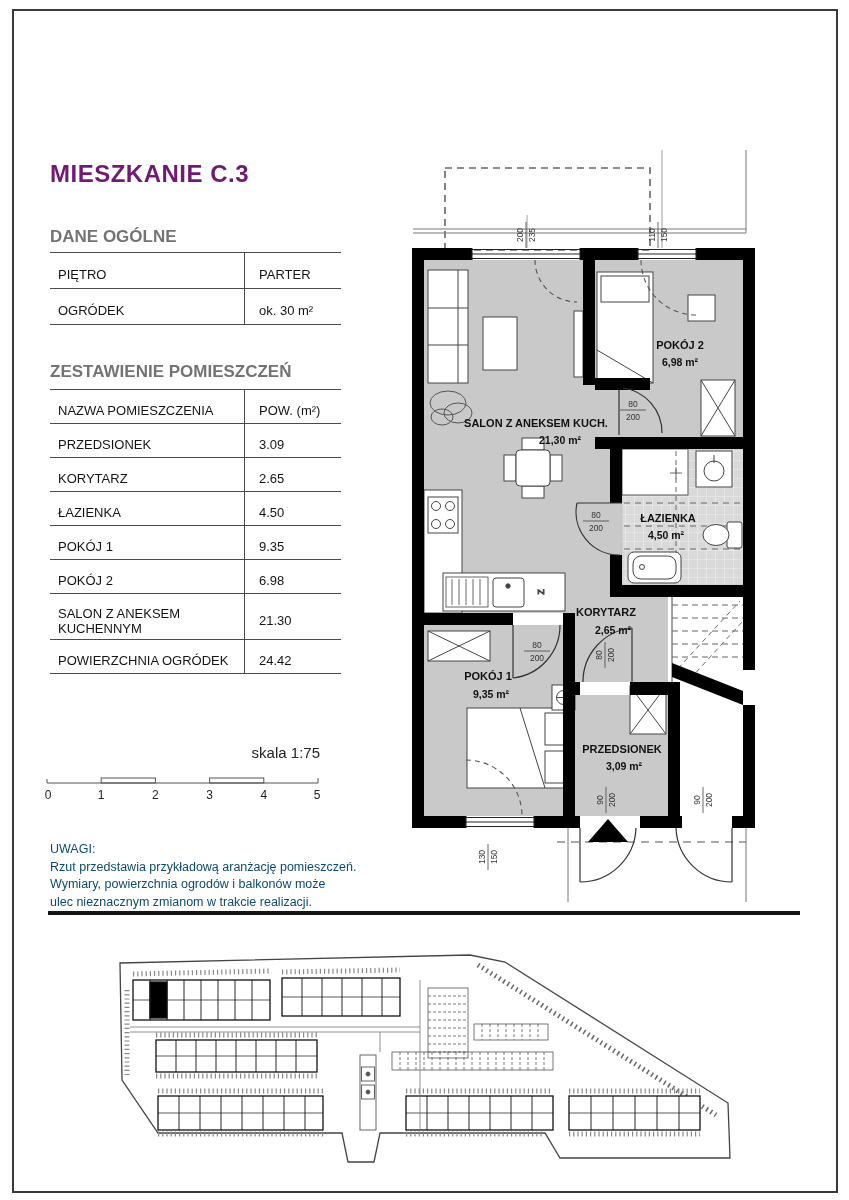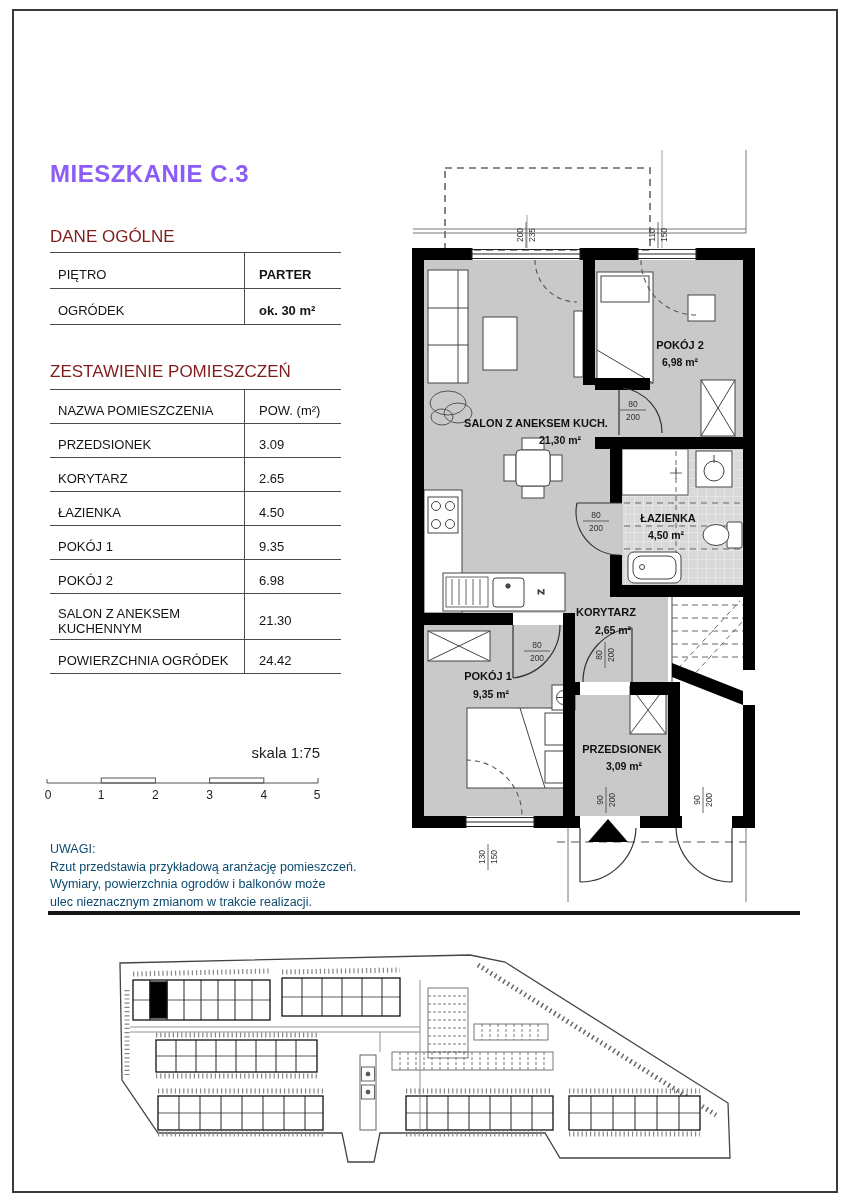--- a/index.html
+++ b/index.html
@@ -3,31 +3,31 @@
 <meta charset="utf-8">
 <style>
   html,body{margin:0;padding:0;}
   body{
     width:849px;height:1200px;position:relative;background:#ffffff;
     font-family:"Liberation Sans", sans-serif;color:#1b1b1b;overflow:hidden;
   }
   .page-border{position:absolute;left:12px;top:9px;width:822px;height:1180px;
     border:2px solid #3a3a3a;pointer-events:none;}
   .abs{position:absolute;}
-  #title{left:50px;top:160px;font-size:24px;font-weight:bold;letter-spacing:.5px;color:#8b5cf6;}
-  .section-head{font-size:17px;font-weight:normal;color:#7f1d1d;}
+  #title{left:50px;top:160px;font-size:24px;font-weight:bold;letter-spacing:.5px;color:#701a75;}
+  .section-head{font-size:17px;font-weight:bold;color:#737373;}
   #dane-head{left:50px;top:227px;}
   #zest-head{left:50px;top:362px;}
   table.datatable{border-collapse:collapse;font-size:13px;color:#141414;}
   table.datatable td{border-top:1.5px solid #4a4a4a;border-bottom:1.5px solid #4a4a4a;
     padding:8px 0 0 8px;vertical-align:middle;}
   table.datatable td.val{border-left:1.2px solid #4a4a4a;padding-left:14px;}
   #table-general{left:50px;top:252px;}
   #table-general td{height:27px;width:186px;}
-  #table-general td.val{width:82px;font-weight:bold;}
+  #table-general td.val{width:82px;}
   #table-rooms{left:50px;top:389px;}
   #table-rooms td{height:25px;width:186px;}
   #table-rooms td.val{width:82px;}
   #table-rooms tr.tall td{height:37px;line-height:15px;}
   #scale-label{left:200px;top:744px;width:120px;text-align:right;font-size:15px;color:#222;}
   #notes{left:50px;top:841px;font-size:12.5px;line-height:17.5px;color:#0c4a6e;}
   #divider{left:48px;top:911px;width:752px;height:3.5px;background:#141414;}
   svg text{font-family:"Liberation Sans", sans-serif;}
   .roomname{font-size:11px;font-weight:bold;fill:#111;}
   .roomarea{font-size:10.5px;font-weight:bold;fill:#111;}

